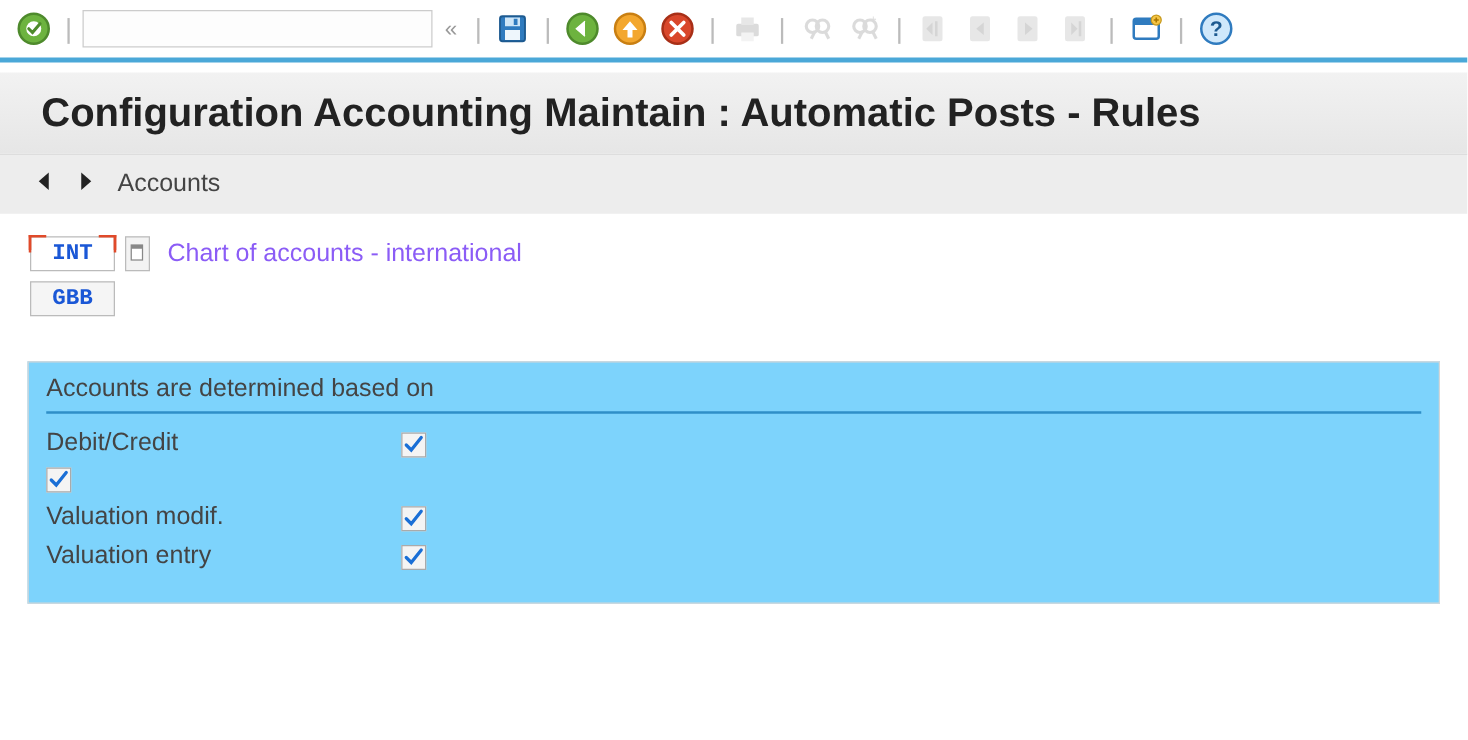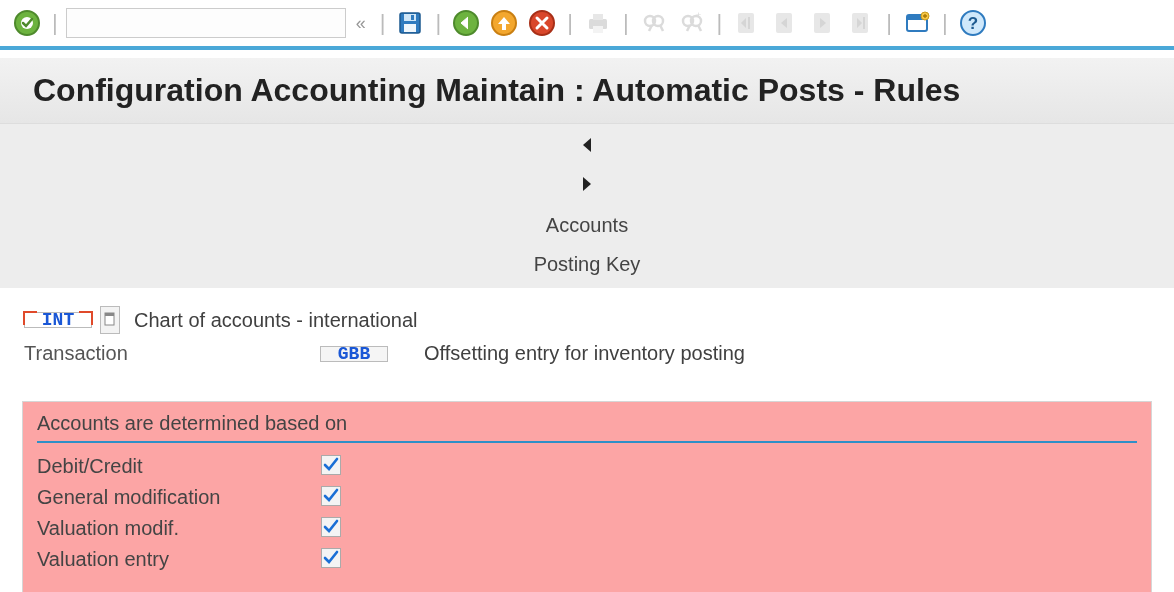--- a/index.html
+++ b/index.html
@@ -51,21 +51,20 @@
     margin-top: 8px;
   }
   
   .sub-toolbar {
     background: #ededed;
     border-top: 1px solid #ddd;
     padding: 10px 24px;
     display: flex;
     align-items: center;
     gap: 12px;
-    flex-direction: column;
   }
   .nav-arrow {
     font-size: 18px;
     cursor: pointer;
     padding: 2px 4px;
   }
   .sub-btn {
     font-size: 20px;
     color: #444;
     cursor: pointer;
@@ -81,21 +80,21 @@
     align-items: center;
     margin-bottom: 8px;
   }
   .form-label {
     width: 296px;
     color: #555;
     font-size: 20px;
   }
   .code-box {
     width: 68px;
-    height: 16px;
+    height: 28px;
     border: 1px solid #bbb;
     background: #f5f5f5;
     display: inline-flex;
     align-items: center;
     justify-content: center;
     font-family: "Courier New", monospace;
     font-weight: bold;
     color: #1a57d6;
     font-size: 18px;
     margin-right: 8px;
@@ -128,41 +127,41 @@
     width: 20px; height: 28px;
     border: 1px solid #bbb;
     background: #f3f3f3;
     display:inline-flex; align-items:center; justify-content:center;
     margin-right: 6px;
     font-size: 14px;
     color:#666;
   }
   .form-desc {
     font-size: 20px;
-    color: #404040;
+    color: #8b5cf6;
     margin-left: 8px;
   }
 
   
   .section {
     margin: 18px 22px;
     border: 1px solid #d6d6d6;
-    background: #fca5a5;
+    background: #7dd3fc;
     padding: 10px 14px 18px 14px;
   }
   .section-title {
     font-size: 20px;
     color: #444;
     border-bottom: 2px solid #2f8fc7;
     padding-bottom: 6px;
     margin-bottom: 12px;
   }
   .check-row {
     display: flex;
-    align-items: flex-start;
+    align-items: flex-end;
     margin: 8px 0;
   }
   .check-label {
     width: 284px;
     font-size: 20px;
     color: #444;
   }
   .chk {
     width: 20px; height: 20px;
     border: 1px solid #aaa;
@@ -302,60 +301,56 @@
     <svg width="14" height="18" viewBox="0 0 14 18">
         <path d="M11 2 L3 9 L11 16 Z" fill="#222"></path>
       </svg>
   </span>
   <span class="nav-arrow">
     <svg width="14" height="18" viewBox="0 0 14 18">
         <path d="M3 2 L11 9 L3 16 Z" fill="#222"></path>
       </svg>
   </span>
   <span class="sub-btn">Accounts</span>
-  <span class="sub-btn">Posting Key</span>
 </div>
 
 <div class="form-area">
   <div class="form-row">
     <div class="code-box highlight">
       <span>INT</span>
       <span class="code-highlight-corners"></span>
         <span class="code-highlight-corners chc2"></span>
     </div>
     <div class="search-help">
       <svg width="12" height="16" viewBox="0 0 12 16">
           <rect x="1" y="1" width="9" height="12" fill="#fff" stroke="#888"></rect>
           <rect x="1" y="1" width="9" height="3" fill="#888"></rect>
         </svg>
     </div>
     <div class="form-desc">Chart of accounts - international</div>
   </div>
   <div class="form-row">
-    <div class="form-label">Transaction</div>
     <div class="code-box">
       <span>GBB</span>
     </div>
-    <div class="form-desc" style="margin-left:28px">Offsetting entry for inventory posting</div>
   </div>
 </div>
 
 <div class="section">
   <div class="section-title">Accounts are determined based on</div>
 
   <div class="check-row">
     <div class="check-label">Debit/Credit</div>
     <div class="chk">
       <svg width="16" height="16" viewBox="0 0 16 16">
           <path d="M2 8 l4 4 l8 -10" stroke="#1a6fd6" stroke-width="2.6" fill="none" stroke-linecap="round"></path>
         </svg>
     </div>
   </div>
   <div class="check-row">
-    <div class="check-label">General modification</div>
     <div class="chk">
       <svg width="16" height="16" viewBox="0 0 16 16">
           <path d="M2 8 l4 4 l8 -10" stroke="#1a6fd6" stroke-width="2.6" fill="none" stroke-linecap="round"></path>
         </svg>
     </div>
   </div>
   <div class="check-row">
     <div class="check-label">Valuation modif.</div>
     <div class="chk">
       <svg width="16" height="16" viewBox="0 0 16 16">

